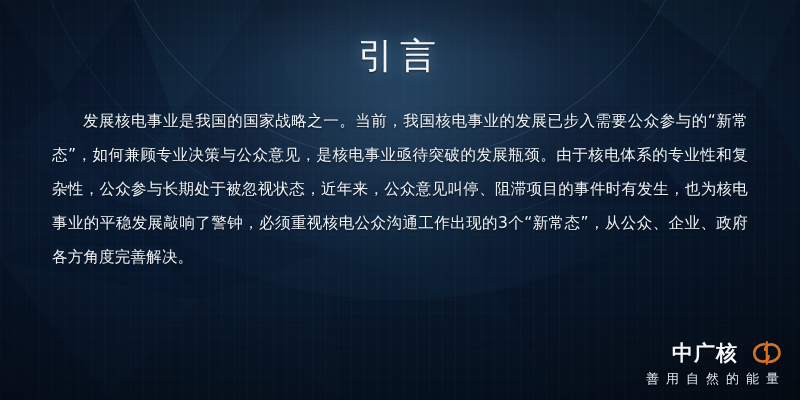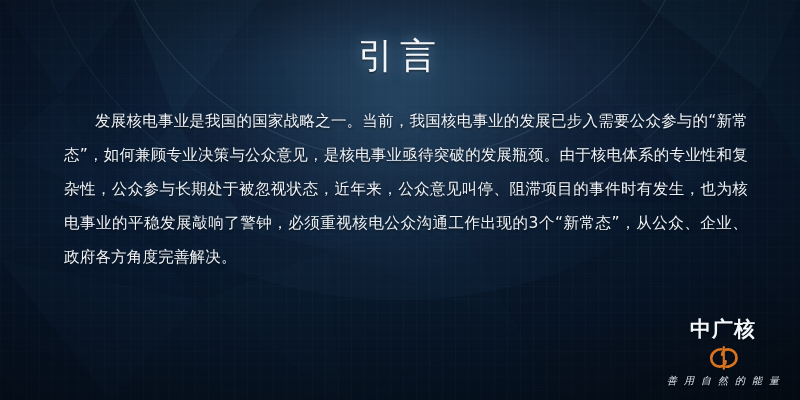--- a/index.html
+++ b/index.html
@@ -76,21 +76,21 @@
     letter-spacing: 6px;
     color: #f2f6fb;
     text-shadow: 0 0 14px rgba(150,195,235,0.55), 0 1px 2px rgba(0,0,0,0.8);
     font-weight: 400;
     z-index: 5;
   }
 
   
   .body-wrap {
     position: absolute;
-    left: 64px;
+    left: 52px;
     right: 52px;
     top: 104px;
     z-index: 5;
   }
   .body-text {
     color: #eef3f9;
     font-size: 15.5px;
     line-height: 34px;
     text-align: justify;
     text-justify: inter-character;
@@ -104,22 +104,22 @@
   .logo {
     position: absolute;
     right: 14px;
     bottom: 12px;
     z-index: 6;
     text-align: center;
   }
   .logo-main {
     display: flex;
     align-items: center;
-    gap: 2px;
-    flex-direction: column;
+    justify-content: flex-end;
+    gap: 9px;
   }
   .logo-cn {
     font-size: 21px;
     color: #f4f7fb;
     letter-spacing: 1px;
     font-weight: 700;
     text-shadow: 0 1px 2px rgba(0,0,0,0.7);
   }
   .logo-mark {
     width: 34px;
@@ -130,26 +130,25 @@
   .logo-en {
     font-size: 25px;
     color: #f8fafd;
     font-weight: 700;
     letter-spacing: 0.5px;
     font-family: "Liberation Sans", sans-serif;
     text-shadow: 0 1px 2px rgba(0,0,0,0.7);
   }
   .logo-tag {
     margin-top: 3px;
-    font-size: 10px;
+    font-size: 13px;
     color: #dfe7f0;
     letter-spacing: 7px;
     padding-left: 7px;
     text-shadow: 0 1px 2px rgba(0,0,0,0.8);
-    font-style: italic;
   }
 </style>
 </head>
 <body>
 
 <div id="slide">
 
   <div class="poly-layer">
     <svg viewBox="0 0 800 400" preserveAspectRatio="none" aria-hidden="true">
       <defs>

